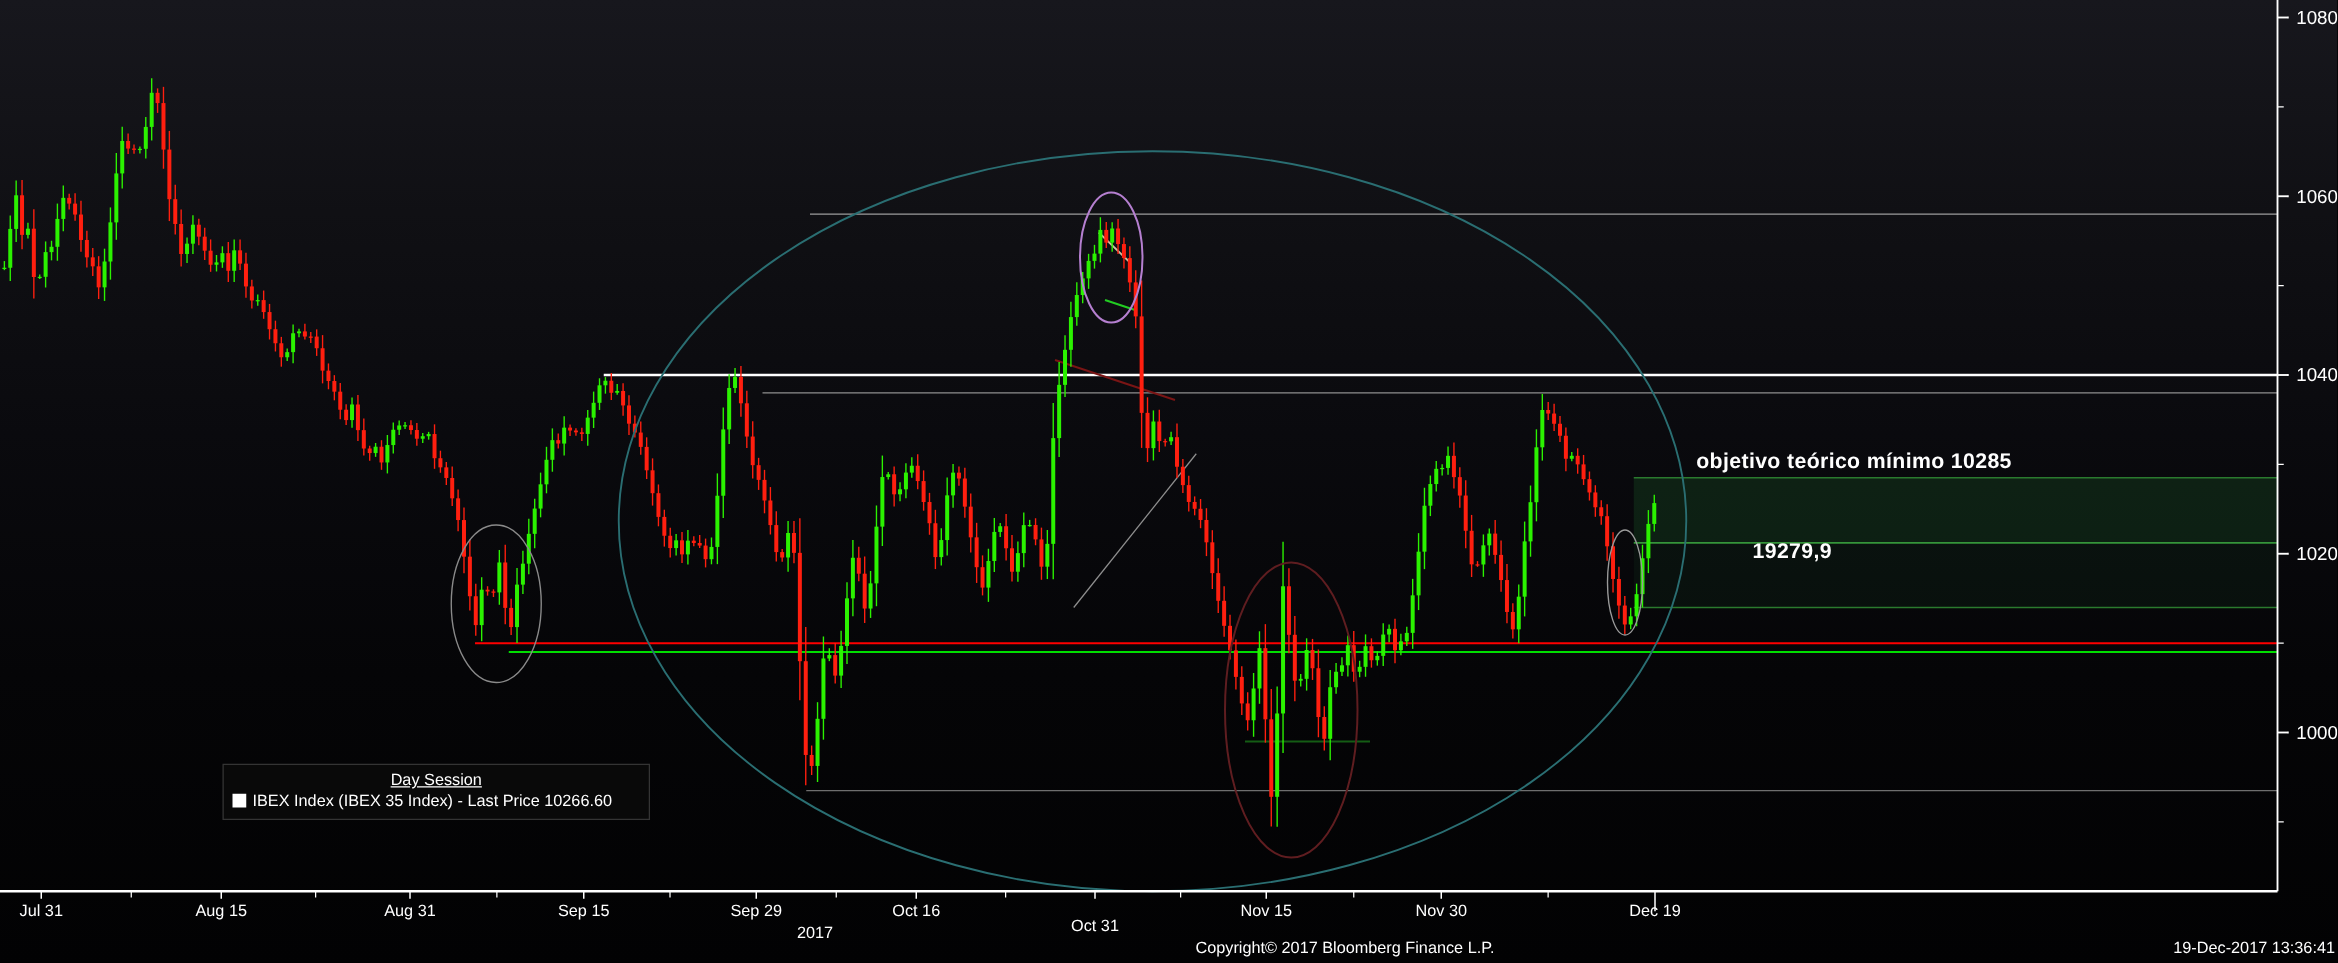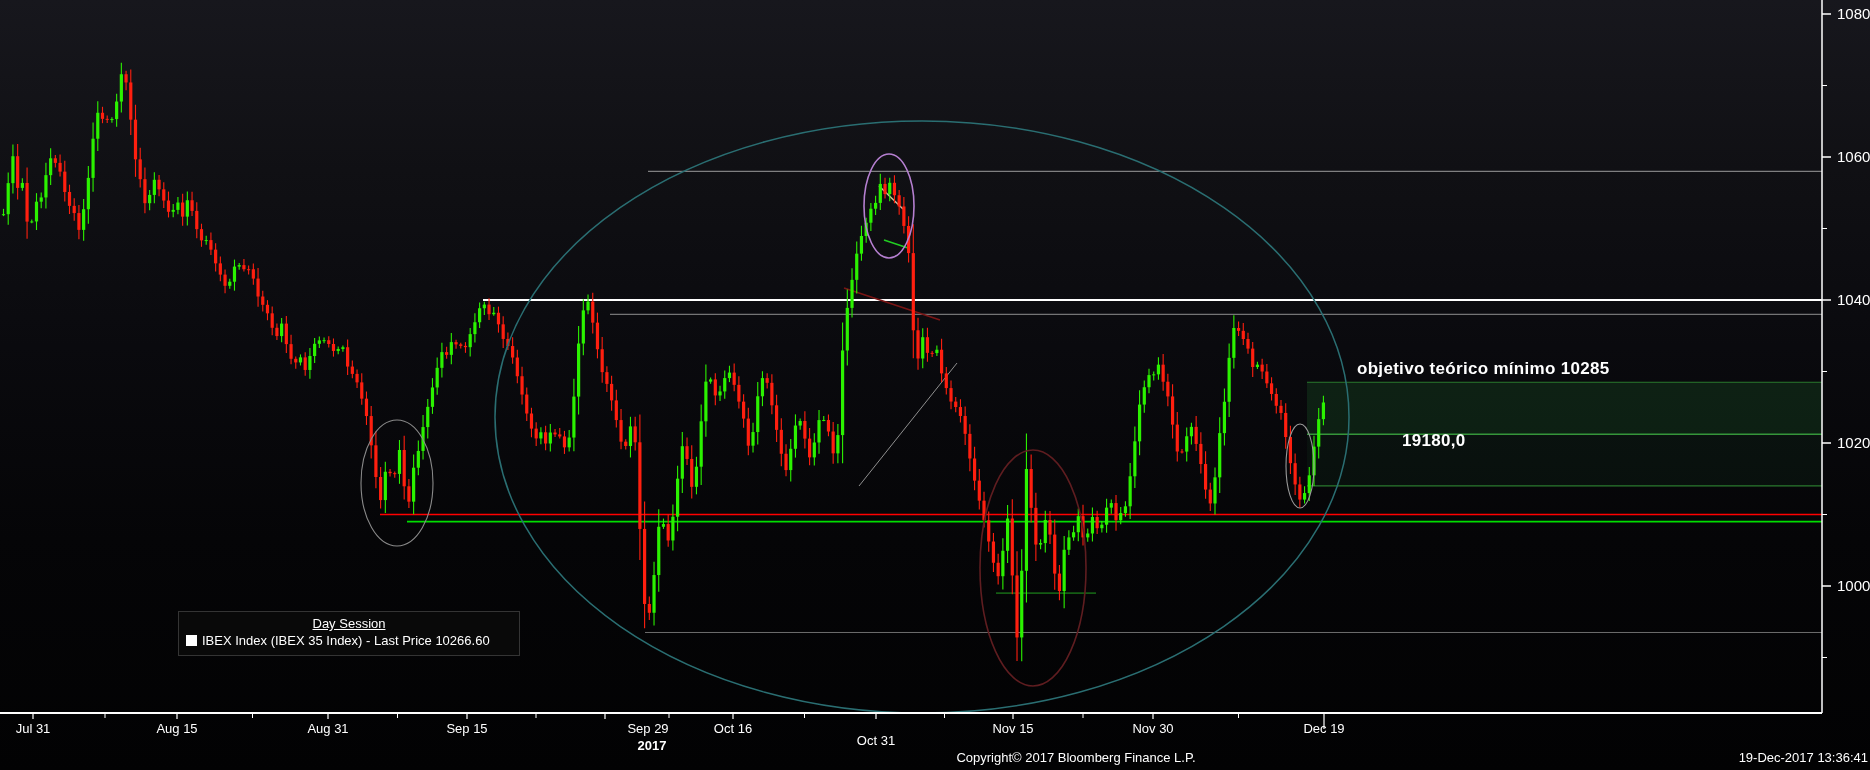--- a/index.html
+++ b/index.html
@@ -642,37 +642,37 @@
       <line x1="1822" y1="586" x2="1831" y2="586" stroke="#ffffff" stroke-width="1.5"></line>
       <text x="1837" y="591" fill="#fff" font-size="15">10000</text>
       <line x1="1822" y1="85.5" x2="1827" y2="85.5" stroke="#ffffff" stroke-width="1"></line>
       <line x1="1822" y1="228.5" x2="1827" y2="228.5" stroke="#ffffff" stroke-width="1"></line>
       <line x1="1822" y1="371.5" x2="1827" y2="371.5" stroke="#ffffff" stroke-width="1"></line>
       <line x1="1822" y1="514.5" x2="1827" y2="514.5" stroke="#ffffff" stroke-width="1"></line>
       <line x1="1822" y1="657.5" x2="1827" y2="657.5" stroke="#ffffff" stroke-width="1"></line>
     </svg>
 
   <div class="overlay annot" style="left:1357px;top:359px;text-align:right;">objetivo teórico mínimo 10285</div>
-  <div class="overlay annot" style="left:1402px;top:431px;">19180,0</div>
+  <div class="overlay annot" style="left:1402px;top:431px;">19279,9</div>
 
   <div class="legend-box">
     <div class="legend-title">Day Session</div>
     <div class="legend-row">
       <span class="swatch"></span>
       <span>IBEX Index (IBEX 35 Index) - Last Price 10266.60</span>
     </div>
   </div>
 
-  <div class="yearlab" style="left:652px;font-weight:bold;">2017</div>
+  <div class="yearlab" style="left:652px;">2017</div>
 
   <div class="statusbar" style="left:1076px;transform:translateX(-50%);">Copyright© 2017 Bloomberg Finance L.P.</div>
   <div class="statusbar" style="right:2px;">19-Dec-2017 13:36:41</div>
 <div class="xlab" style="left: 33px;">Jul 31</div>
     <div class="xlab" style="left: 177px;">Aug 15</div>
     <div class="xlab" style="left: 328px;">Aug 31</div>
     <div class="xlab" style="left: 467px;">Sep 15</div>
-    <div class="xlab" style="left: 605px; margin-left: 43px;">Sep 29</div>
+    <div class="xlab" style="left: 605px;">Sep 29</div>
     <div class="xlab" style="left: 733px;">Oct 16</div>
     <div class="xlab" style="left: 876px; margin-top: 12px;">Oct 31</div>
     <div class="xlab" style="left: 1013px;">Nov 15</div>
     <div class="xlab" style="left: 1153px;">Nov 30</div>
     <div class="xlab" style="left: 1324px;">Dec 19</div>
   </div>
 
 </body></html>

